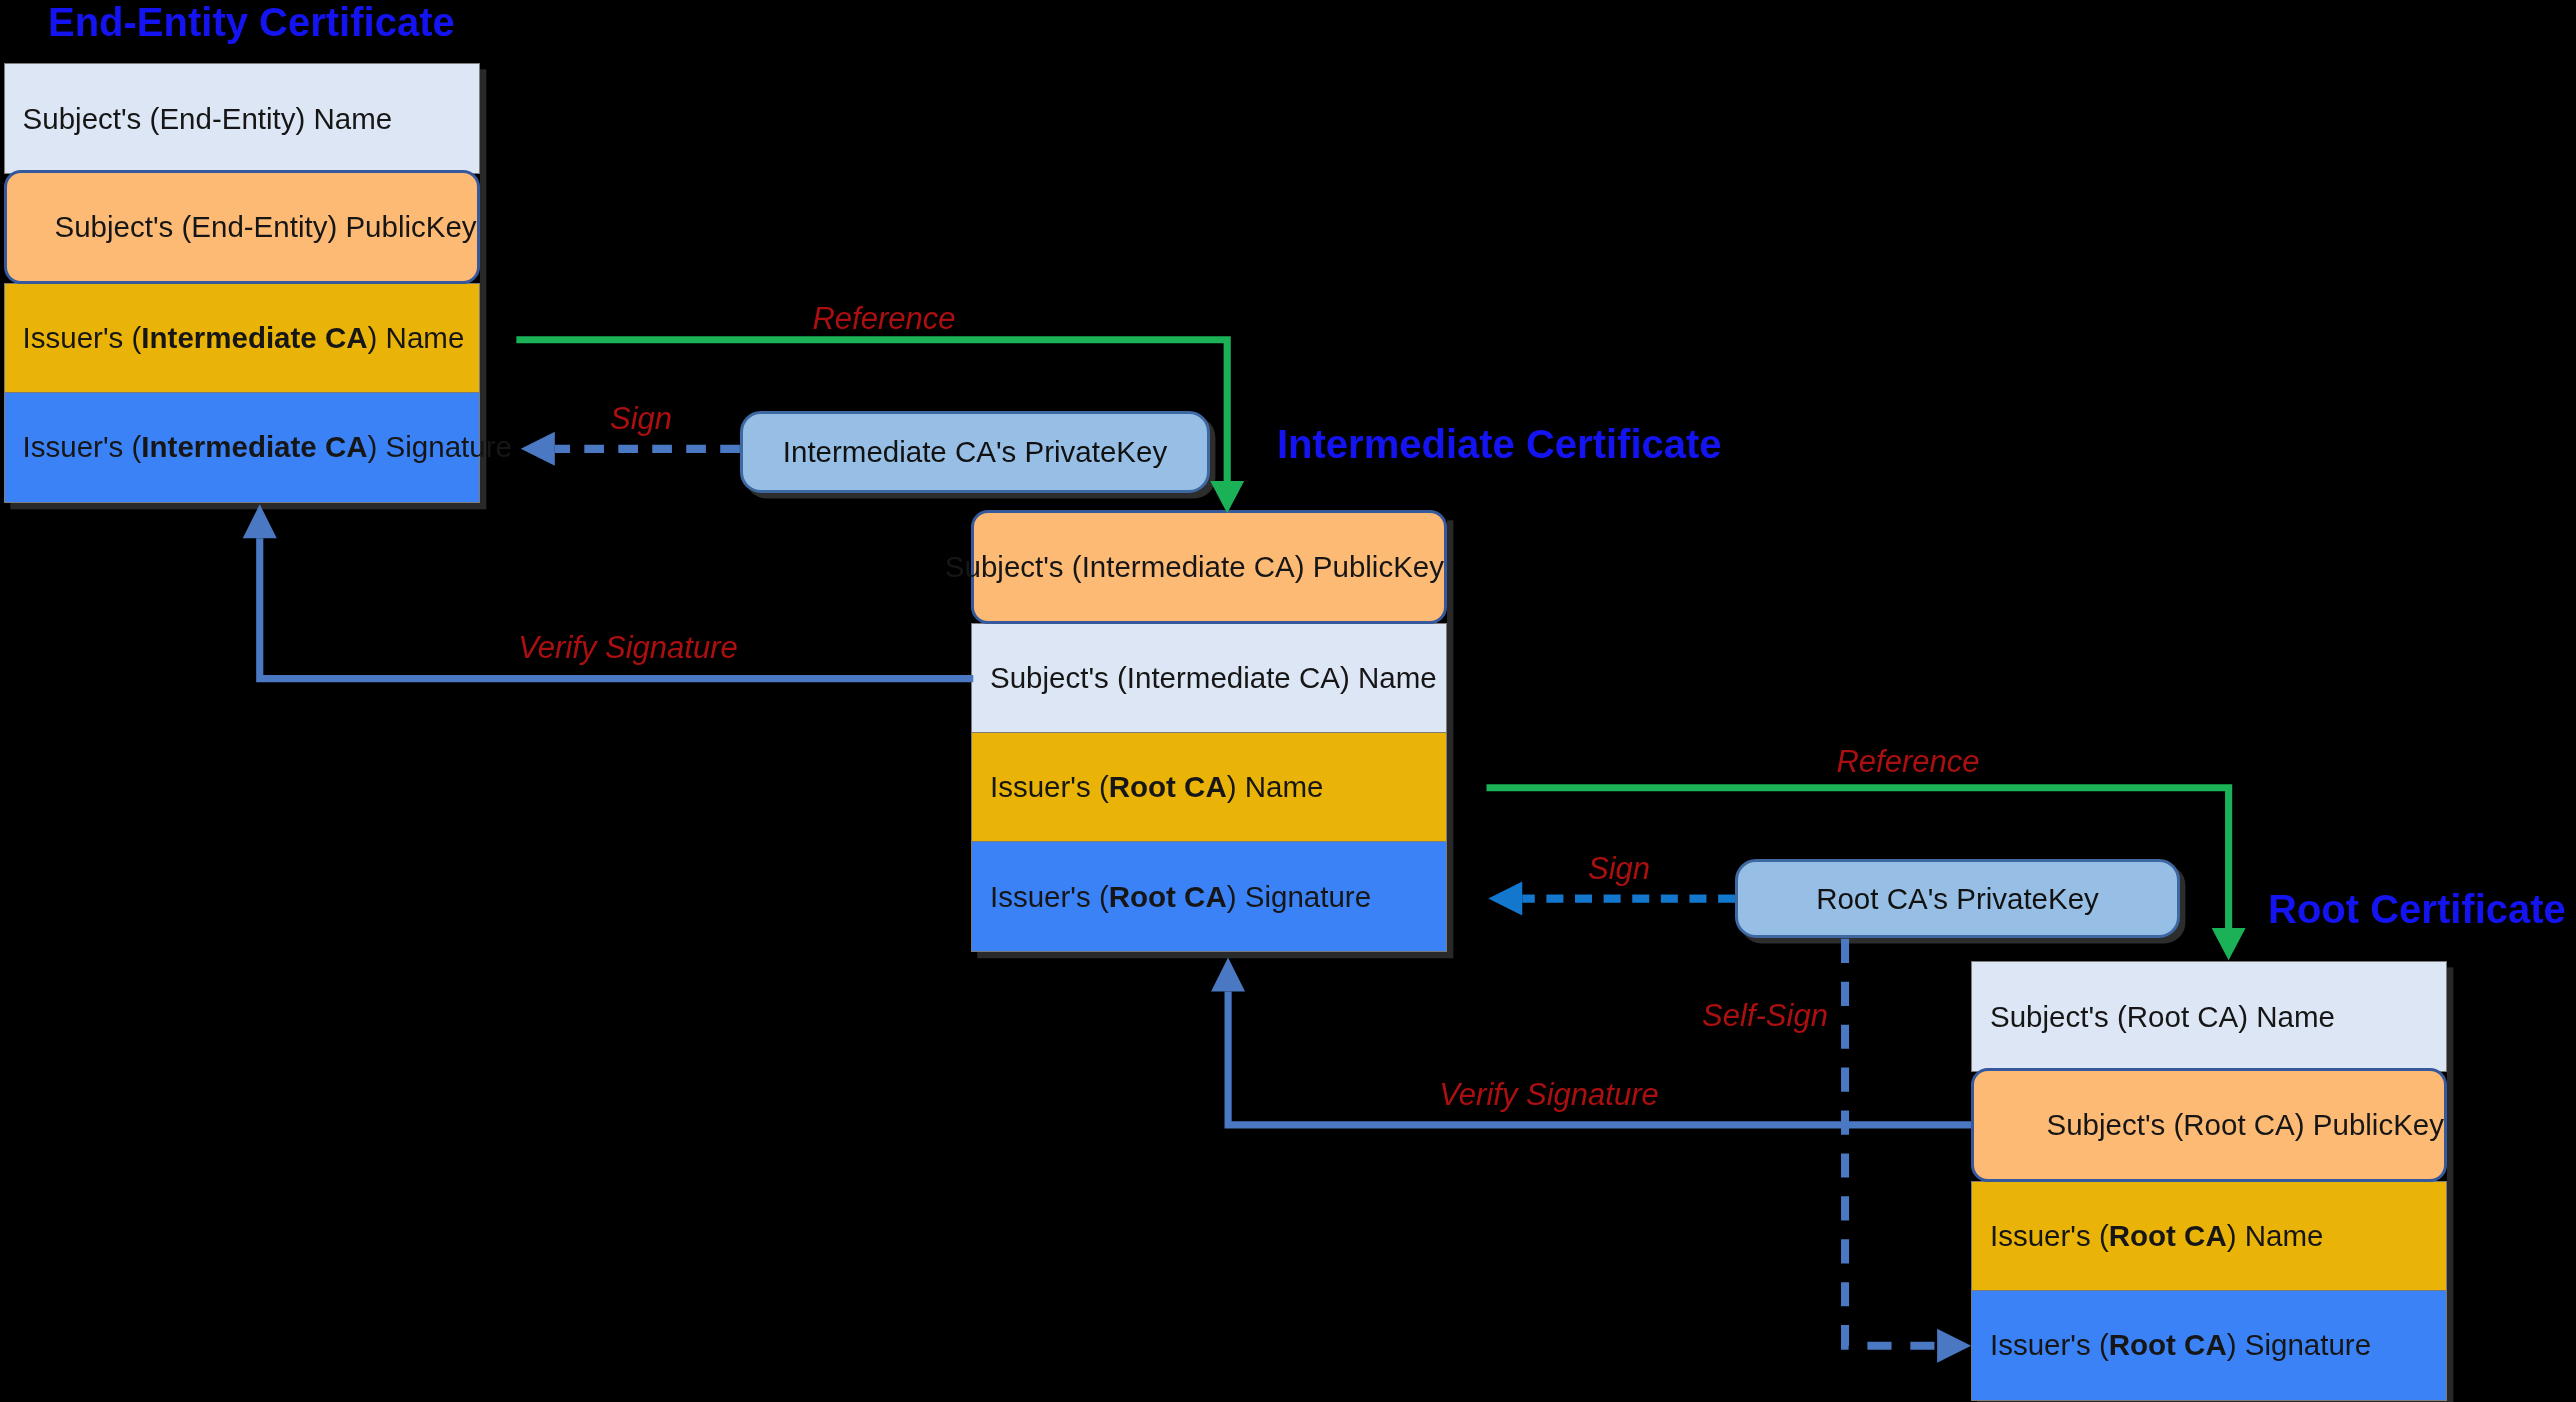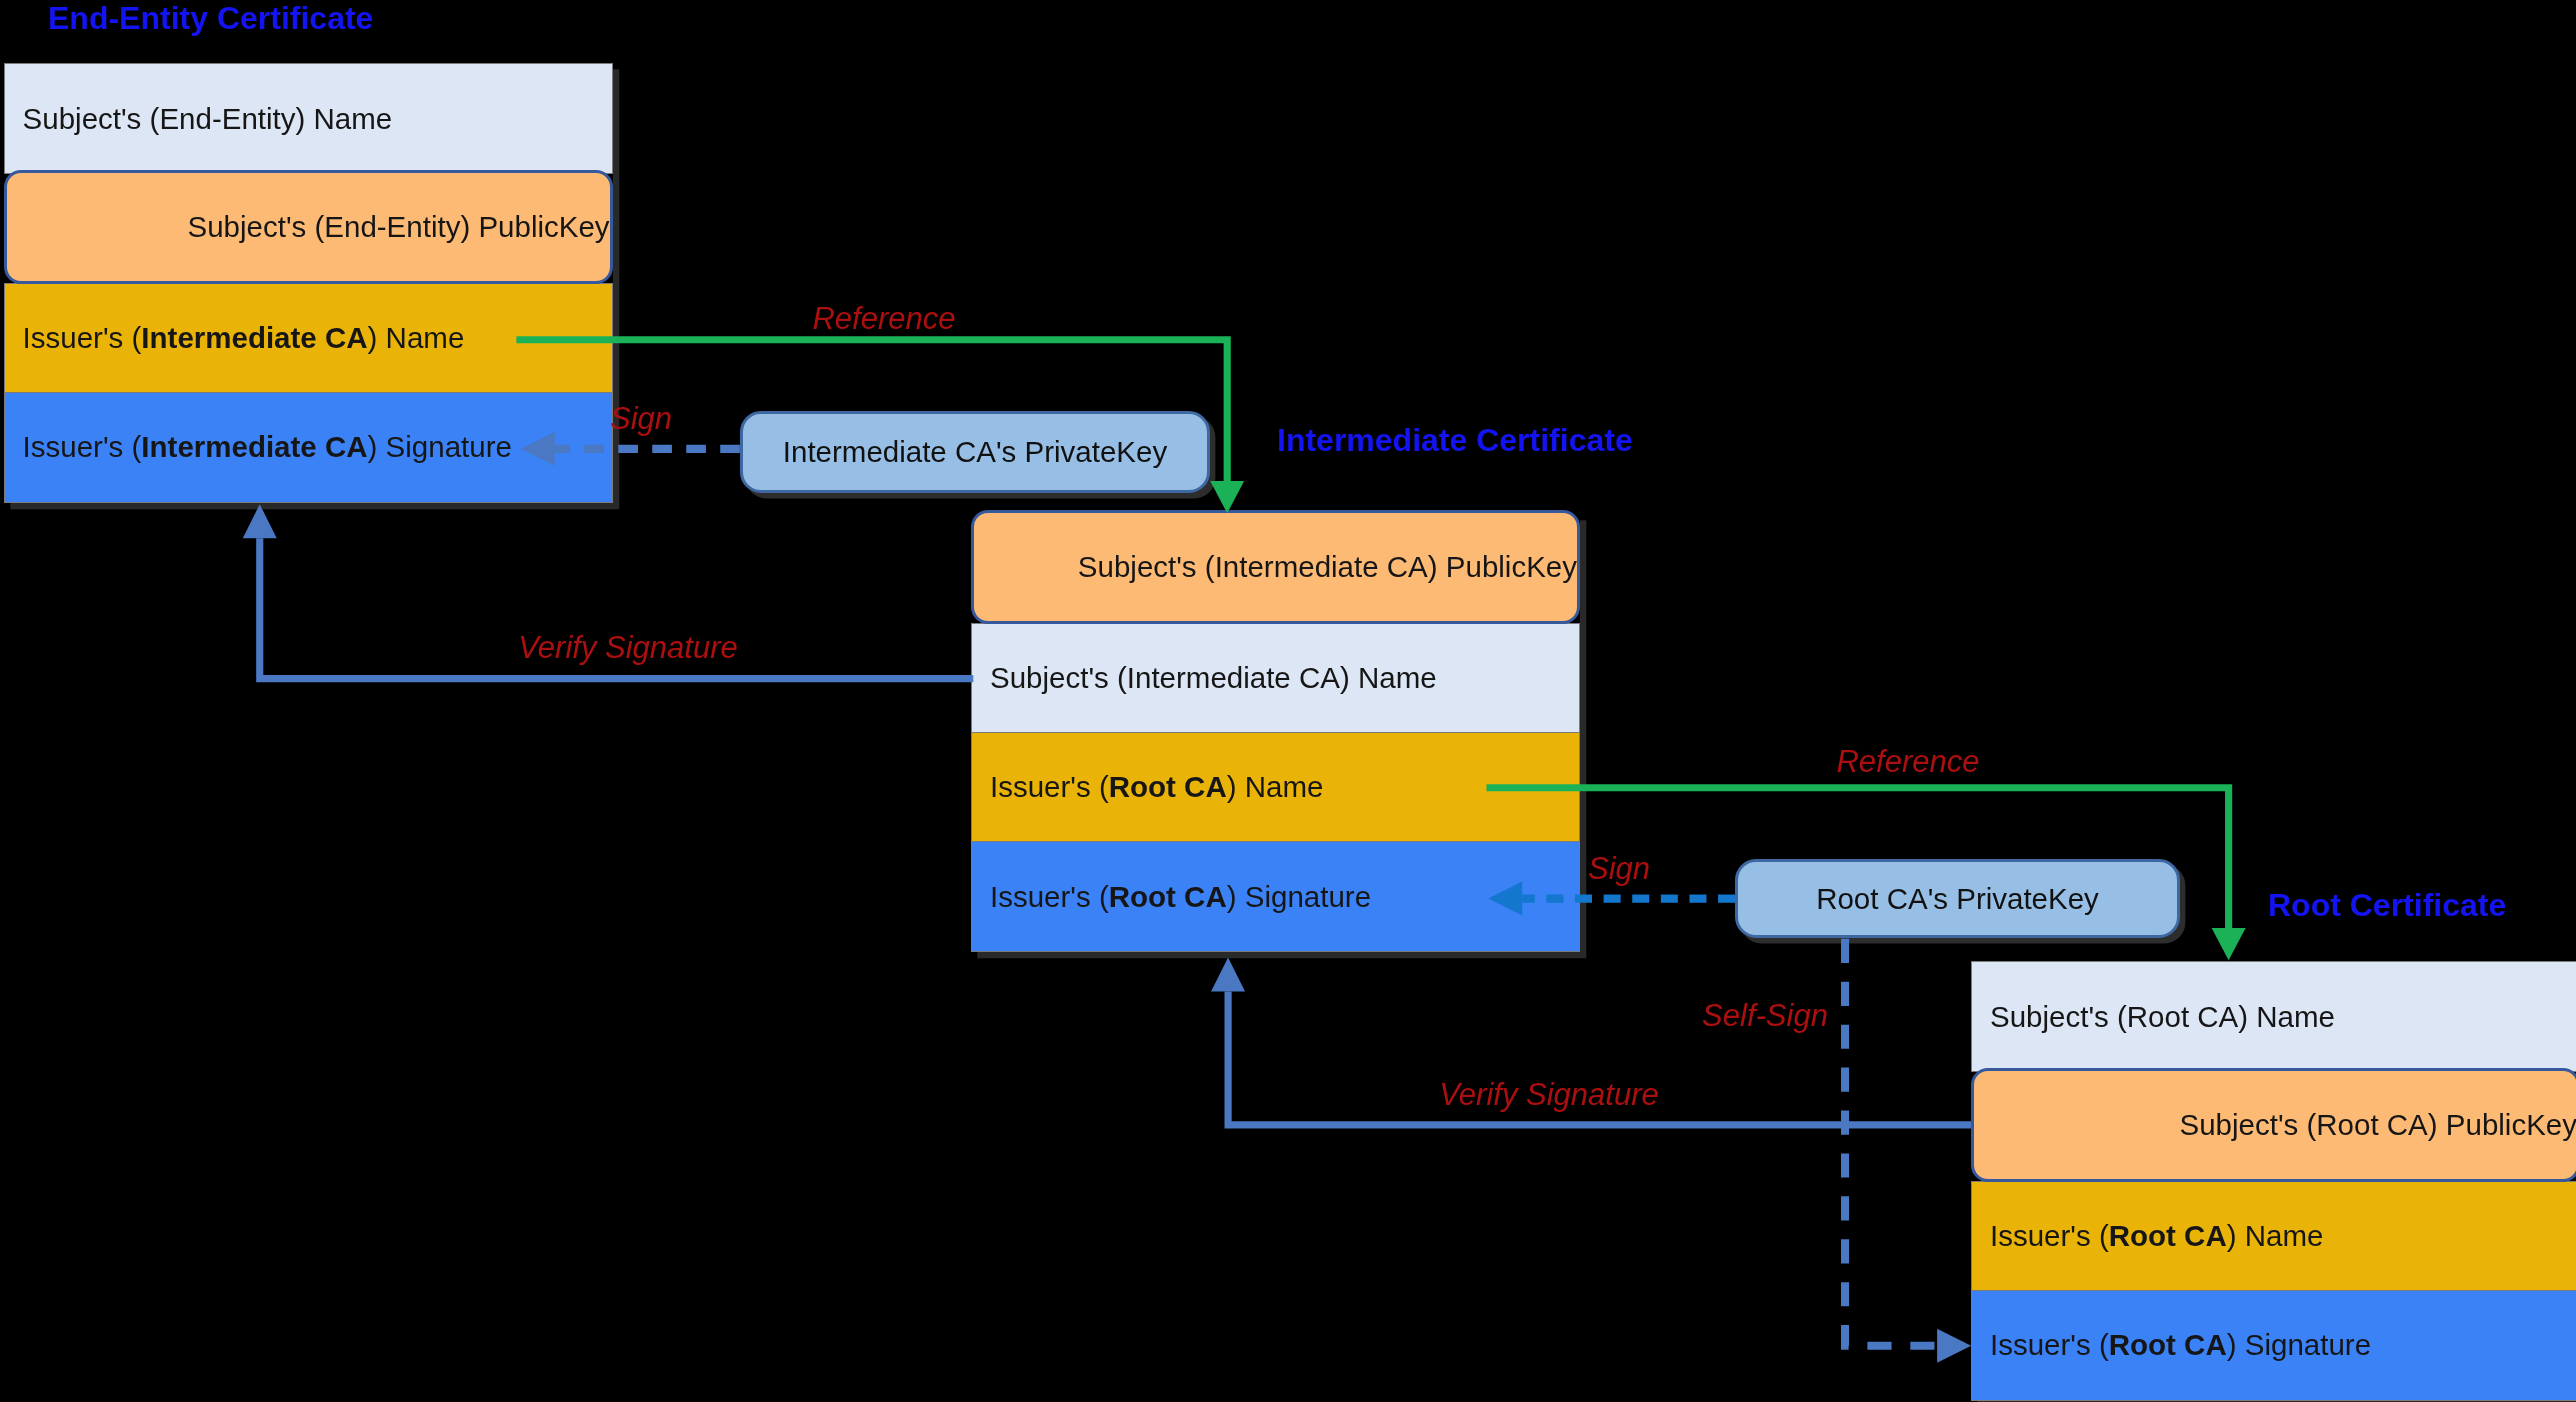--- a/index.html
+++ b/index.html
@@ -1,38 +1,38 @@
 <!DOCTYPE html>
 <html style="font-size:14.3px"><head>
 <meta charset="utf-8">
 <style>
   html,body{margin:0;padding:0;background:#000;}
   #canvas{position:relative;width:2576px;height:1402px;background:#000;overflow:hidden;
           font-family:"Liberation Sans",sans-serif;}
 
   
-  .cert{position:absolute;width:609px;z-index:1;box-shadow:6.3px 6.3px 0 rgba(90,90,90,.45);}
+  .cert{position:absolute;width:476px;z-index:1;box-shadow:6.3px 6.3px 0 rgba(90,90,90,.45);}
   .row{position:relative;height:111px;border:1.8px solid #7c7c7c;margin-top:-1.8px;
        display:flex;align-items:center;padding-left:18px;box-sizing:border-box;
        font-size:29.5px;color:#161616;background:#3b82f6;white-space:nowrap;}
   .row:first-child{margin-top:0;}
   .row.blue{background:#dce6f4;}
   .row.green{background:#eab308;}
   .row.pubkey{background:#fdba74;border:3.6px solid #35599c;border-radius:17px;
               z-index:2;height:114px;margin-top:-3.6px;margin-bottom:-1.8px;justify-content:flex-end;}
   .row b{font-weight:bold;}
 
   
   .keybox{position:absolute;z-index:1;display:flex;align-items:center;justify-content:center;
           font-size:29.5px;color:#111;background:#97bfe6;border:3.6px solid #3e68a2;
           border-radius:21px;box-sizing:border-box;box-shadow:5.4px 5.4px 0 rgba(90,90,90,.5);
           white-space:nowrap;}
 
   
-  .title{position:absolute;z-index:2;font-weight:bold;font-size:32px;color:#1414f2;
+  .title{position:absolute;z-index:2;font-weight:bold;font-size:40px;color:#1414f2;
          white-space:nowrap;}
 
   
   .alabel{position:absolute;z-index:4;font-style:italic;font-weight:normal;font-size:31px;
           color:#ab0f0f;white-space:nowrap;transform:translateX(-50%);}
 
   
   svg#arrows{position:absolute;left:0;top:0;z-index:3;pointer-events:none;}
   .ln-green{stroke:#1bb157;stroke-width:8;fill:none;}
   .ln-slate{stroke:#4a78c2;stroke-width:8;fill:none;}

